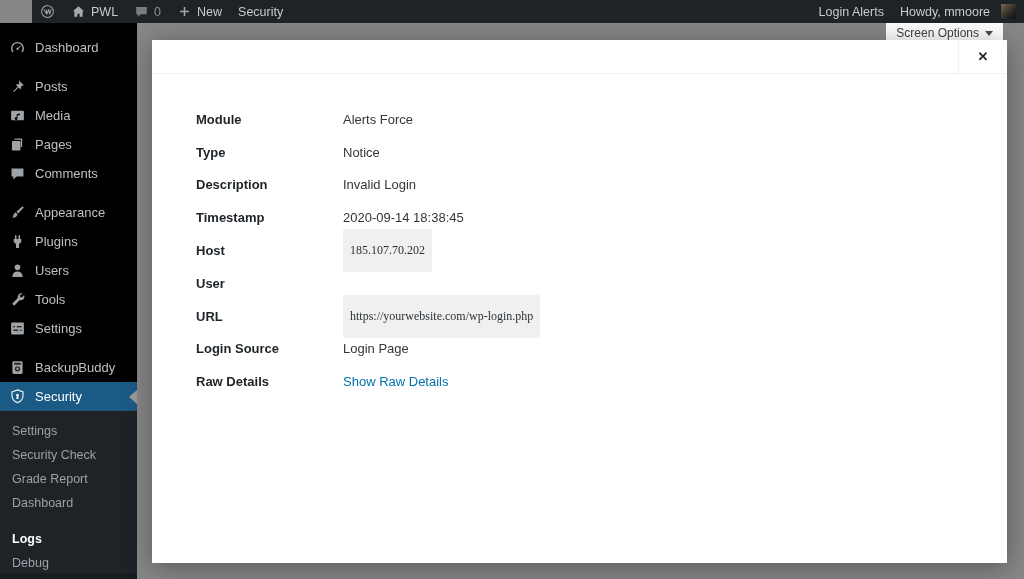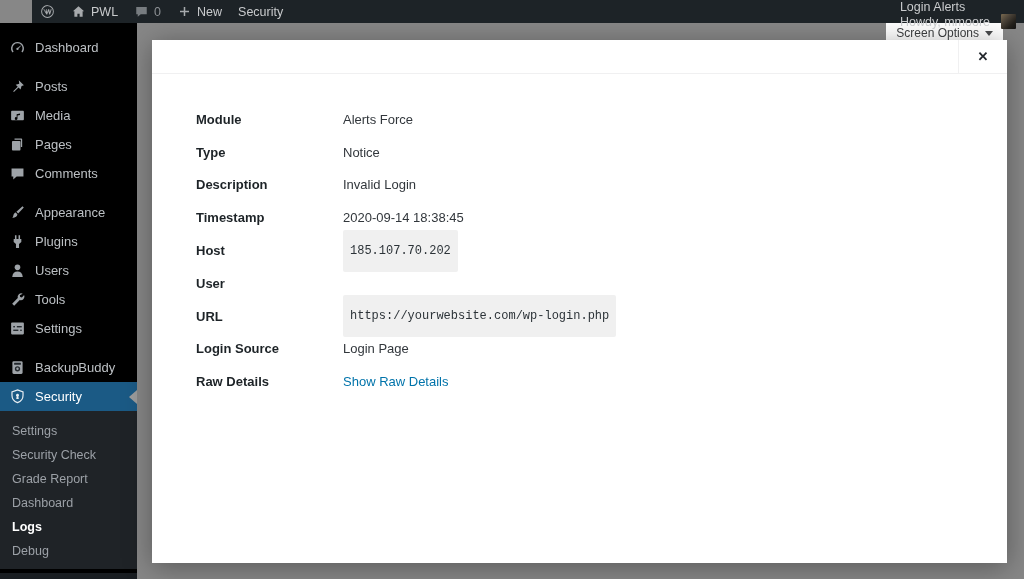--- a/index.html
+++ b/index.html
@@ -9,59 +9,59 @@
     -webkit-font-smoothing:antialiased;
   }
   
   #adminbar{
     position:absolute;top:0;left:0;right:0;height:23px;background:#1d2327;
     display:flex;align-items:center;color:#c9cbcd;font-size:12.5px;z-index:60;margin-left:32px;
   }
   .ab-item{display:flex;align-items:center;gap:5px;padding:0 8px;height:100%;cursor:pointer;white-space:nowrap;}
   .ab-item svg{width:15px;height:15px;display:block;color:#a7aaad;}
   .ab-count{color:#8d9195;}
-  .ab-right{margin-left:auto;display:flex;align-items:flex-start;height:100%;flex-direction:column;}
+  .ab-right{margin-left:auto;display:flex;align-items:flex-end;height:100%;}
   .ab-avatar{width:15px;height:15px;margin-left:6px;border-radius:1px;
     background:linear-gradient(135deg,#7a6a50 0%,#4a4238 35%,#23201b 70%,#121110 100%);}
   
   #sidebar{position:absolute;top:23px;left:0;width:137px;bottom:0;background:#000000;z-index:10;}
   #sidebar-menu{padding-top:10px;}
   .menu-item{display:flex;align-items:center;height:29px;padding-left:9px;gap:9px;
     color:#bcc0c4;font-size:13px;cursor:pointer;position:relative;}
   .menu-item .mi-icon{width:17px;height:17px;flex:0 0 17px;color:#9ea3a8;}
   .menu-item .mi-icon svg{width:17px;height:17px;display:block;}
   .menu-item.active{color:#fff;}
   .menu-item.active .mi-icon{color:#e8eef3;}
   .menu-sep{height:10px;}
   .current-arrow{position:absolute;right:0;top:50%;transform:translateY(-50%);
     width:0;height:0;border-top:7px solid transparent;border-bottom:7px solid transparent;
     border-right:8px solid #9c9c9c;}
   .submenu{background:#1f2327;padding:8px 0 6px;}
   .submenu-item{display:flex;align-items:center;height:24px;padding-left:12px;
     color:#9ca1a7;font-size:12.5px;cursor:pointer;}
-  .submenu-item.current{color:#fff;font-weight:bold;}
+  .submenu-item.current{color:#fff;font-weight:bold;margin-top:12px;}
   #sidebar-bottom-strip{position:absolute;bottom:0;left:0;right:0;height:6px;background:#191d21;}
   
   #content{position:absolute;left:137px;top:23px;right:0;bottom:0;background:#878787;}
   #screen-options{position:absolute;top:0;right:21px;background:#ffffff;color:#3d3f41;
     font-size:12px;padding:3px 10px 4px;display:flex;align-items:center;gap:6px;cursor:pointer;z-index:5;}
   .so-caret{width:0;height:0;border-left:4px solid transparent;border-right:4px solid transparent;
     border-top:5px solid #4a4c4e;}
   
   #modal{position:absolute;left:15px;top:17px;width:855px;height:523px;background:#fff;
     box-shadow:0 4px 26px rgba(0,0,0,.35);z-index:20;}
   .modal-header{height:33px;border-bottom:1px solid #f0f0f1;position:relative;}
   .modal-close{position:absolute;right:0;top:0;width:48px;height:33px;border-left:1px solid #f0f0f1;
     display:flex;align-items:center;justify-content:center;font-size:13px;font-weight:bold;
     color:#23282d;cursor:pointer;background:#fff;}
   .modal-body{padding:29px 0 0 44px;}
   .detail-row{display:flex;align-items:center;height:32.8px;}
   .detail-label{width:147px;flex:0 0 147px;font-weight:bold;font-size:13px;color:#1d2327;}
   .detail-value{font-size:13px;color:#32373c;}
-  .code-chip{font-family:Liberation Mono, monospace;font-size:12px;background:#f0f0f0;
+  .code-chip{font-family:Liberation Serif, serif;font-size:12px;background:#f0f0f0;
     color:#2c3338;padding:14px 7px;border-radius:2px;}
   .detail-link{font-size:13px;cursor:pointer;}
 </style>
 </head>
 <body>
 
 <div id="adminbar">
   <div class="ab-item">
     <svg viewBox="0 0 20 20">
         <path fill="currentColor" d="M10 1.5a8.5 8.5 0 1 0 0 17 8.5 8.5 0 0 0 0-17zm0 1.3a7.2 7.2 0 1 1 0 14.4 7.2 7.2 0 0 1 0-14.4zM4.4 6.9h1.4l1.2 3.9 1.1-3.9h1.1l-.5 1.5.9 2.7 1.2-4.2h1.4l.9 4.2 1.2-4.2h1.3l-2.2 7.2h-1l-1.3-4.6-1.5 4.6h-1z"></path>

